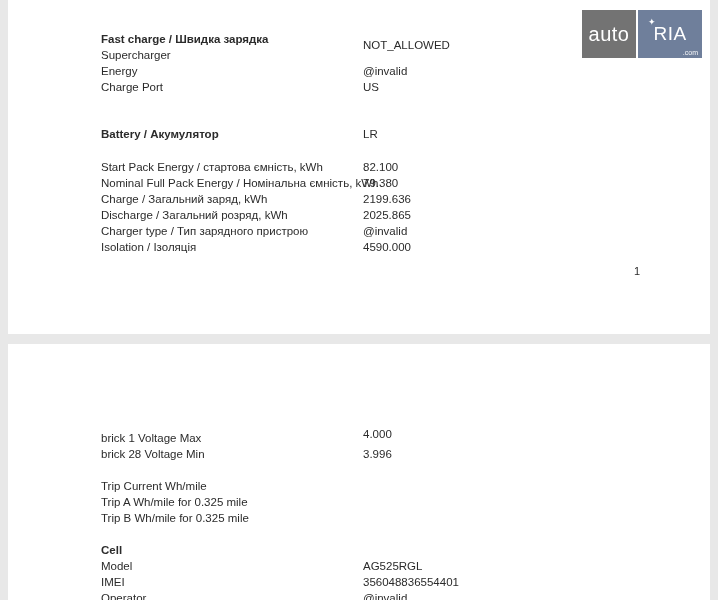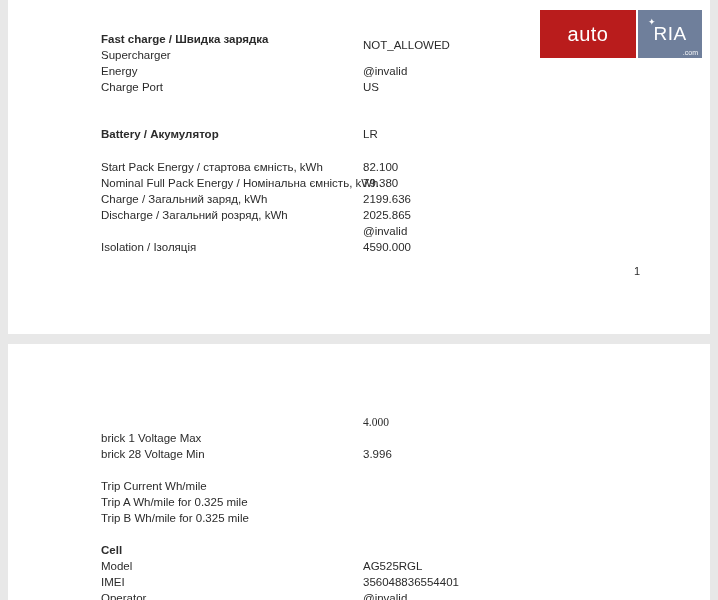--- a/index.html
+++ b/index.html
@@ -26,23 +26,23 @@
   #sheet-2 { top: 344px; height: 329px; }
 
   .badges {
     position: absolute;
     top: 10px;
     right: 8px;
     display: flex;
     gap: 2px;
   }
   .badge-auto {
-    width: 96px;
+    width: 54px;
     height: 48px;
-    background: #b91c1c;
+    background: #737373;
     color: #ffffff;
     display: flex;
     align-items: center;
     justify-content: center;
     font-size: 20px;
     letter-spacing: 0.5px;
   }
   .badge-ria {
     width: 64px;
     height: 48px;
@@ -124,31 +124,32 @@
 
     <div class="row label" style="top:177px;">Nominal Full Pack Energy / Номінальна ємність, kWh</div>
     <div class="row value" style="top:177px;">79.380</div>
 
     <div class="row label" style="top:193px;">Charge / Загальний заряд, kWh</div>
     <div class="row value" style="top:193px;">2199.636</div>
 
     <div class="row label" style="top:209px;text-align:right;">Discharge / Загальний розряд, kWh</div>
     <div class="row value" style="top:209px;">2025.865</div>
 
+    <div class="row label" style="top:225px;">Charger type / Тип зарядного пристрою</div>
     <div class="row value" style="top:225px;">@invalid</div>
 
     <div class="row label" style="top:241px;">Isolation / Ізоляція</div>
     <div class="row value" style="top:241px;">4590.000</div>
 
     <div class="pageno" style="top:265px;">1</div>
   </div>
 
   <div class="sheet" id="sheet-2">
     <div class="row label" style="top:88px;">brick 1 Voltage Max</div>
-    <div class="row value" style="top:72px;font-family:Liberation Serif, serif;">4.000</div>
+    <div class="row value" style="top:84px;">4.000</div>
 
     <div class="row label" style="top:104px;">brick 28 Voltage Min</div>
     <div class="row value" style="top:104px;">3.996</div>
 
     <div class="row label" style="top:136px;">Trip Current Wh/mile</div>
     <div class="row label" style="top:152px;">Trip A Wh/mile for 0.325 mile</div>
     <div class="row label" style="top:168px;">Trip B Wh/mile for 0.325 mile</div>
 
     <div class="row label bold" style="top:200px;">Cell</div>
 

